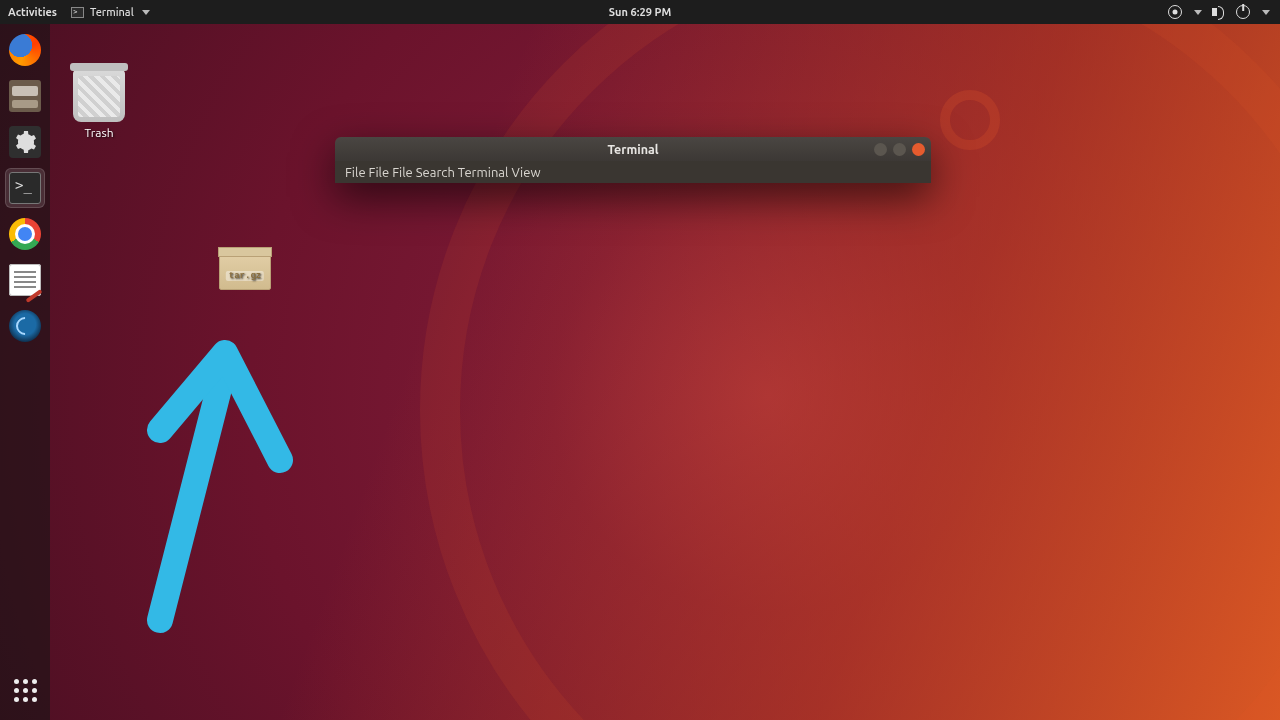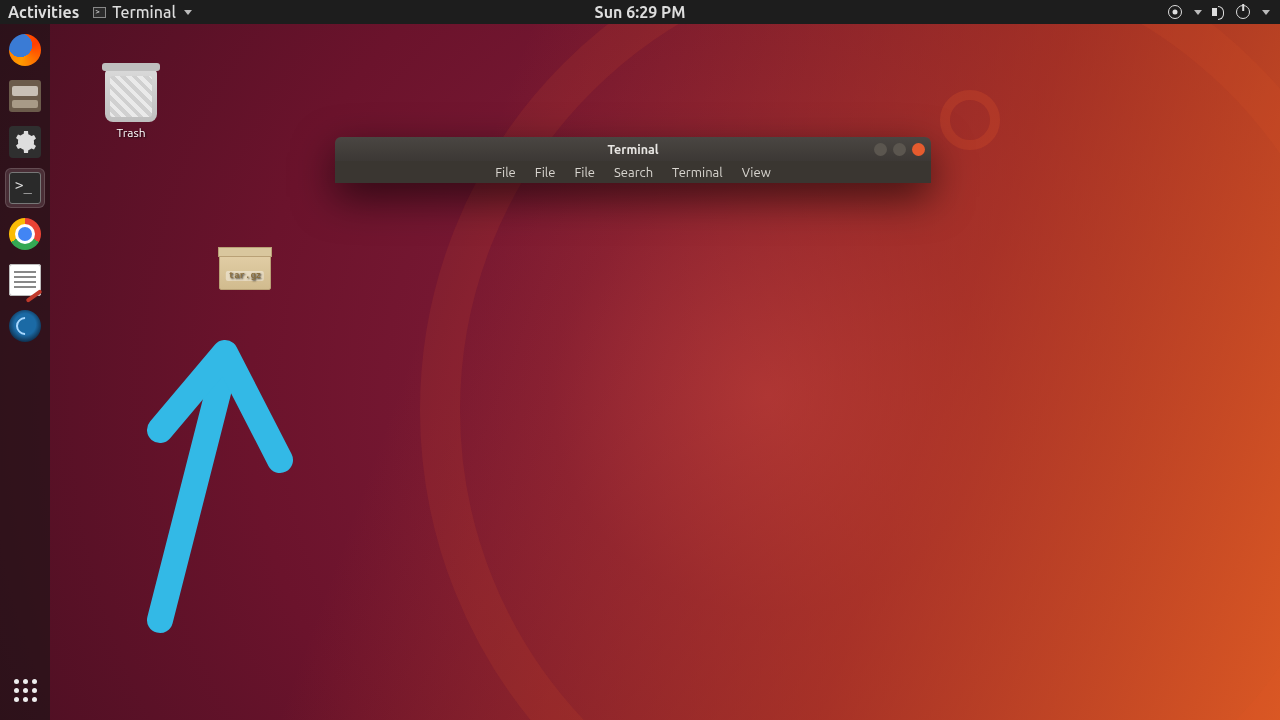--- a/index.html
+++ b/index.html
@@ -25,21 +25,21 @@
   
   .bg-tint {
     position: absolute; inset: 0; pointer-events: none;
     background: linear-gradient(110deg, rgba(85,15,35,0.0) 35%, rgba(205,70,30,0.55) 70%, rgba(230,95,35,0.9) 100%);
   }
 
   
   .topbar {
     position: absolute; top: 0; left: 0; right: 0; height: 24px;
     background: #1d1d1d; display: flex; align-items: center;
-    font-size: 16px; font-weight: 600; color: #ddd; z-index: 50;
+    font-size: 11px; font-weight: 600; color: #ddd; z-index: 50;
   }
   .topbar .left { display: flex; align-items: center; gap: 14px; padding-left: 8px; }
   .topbar .center { position: absolute; left: 50%; transform: translateX(-50%); text-align: right; }
   .topbar .right { margin-left: auto; display: flex; align-items: center; gap: 10px; padding-right: 10px; }
   .appind { display: flex; align-items: center; gap: 6px; font-weight: 500; }
   .appind .termico {
     width: 13px; height: 11px; background: #2b2b2b; border: 1px solid #888; position: relative;
   }
   .appind .termico::after { content: ">"; position: absolute; font-size: 8px; left: 1px; top: -1px; color: #ccc; }
   .caret { width: 0; height: 0; border-left: 4px solid transparent; border-right: 4px solid transparent; border-top: 5px solid #bbb; display:inline-block; margin-left: 2px; }
@@ -96,21 +96,21 @@
   
   .win {
     position:absolute; z-index: 30; border-radius: 6px 6px 0 0; overflow:hidden;
     box-shadow: 0 14px 40px rgba(0,0,0,0.6);
   }
   .win-titlebar { height: 24px; background: linear-gradient(#4a4642,#3c3835); display:flex; align-items:center; position:relative; }
   .win-title { position:absolute; left:50%; transform:translateX(-50%); font-size:12.5px; font-weight:600; color:#e8e6e3; }
   .win-btns { position:absolute; right:6px; display:flex; gap:6px; }
   .win-btn { width:13px; height:13px; border-radius:50%; background:#5b564f; position:relative; }
   .win-btn.close { background:#e55b2e; }
-  .win-menubar { height: 22px; background:#3a3631; display:flex; align-items:center; gap:19px; padding: 0 10px; font-size:13px; color:#d9d6d0;justify-content:center; }
+  .win-menubar { height: 22px; background:#3a3631; display:flex; align-items:center; gap:3px; padding: 0 10px; font-size:13px; color:#d9d6d0; }
   .win-body {
     background:#2c001e; color:#eee; font-family: "Ubuntu Mono","DejaVu Sans Mono",monospace;
     font-size:14px; padding: 4px 6px; line-height: 17px; position:relative;
   }
   .win-body .scrolltrack { position:absolute; right:0; top:50%; width:6px; height:60%; background:#e95420; opacity:.6; transform: translateY(-30%); }
   .prompt-user { color:#8ae234; }
   .prompt-host { color:#8ae234; }
   .prompt-path { color:#729fcf; }
   .cursor { display:inline-block; width:8px; height:14px; border:1px solid #ddd; margin-left:3px; vertical-align:-2px; }
 
@@ -174,21 +174,21 @@
         <span></span>
         <span></span>
         <span></span>
         <span></span>
         <span></span>
         <span></span>
       </div>
   </div>
 </div>
 
-<div class="desktop-icon" style="left:76px; top:70px;">
+<div class="desktop-icon" style="left:44px; top:70px;">
   <div class="ic trash-ic"></div>
   <div>Trash</div>
 </div>
 
 <div class="desktop-icon" style="left:190px; top:238px;">
   <div class="ic archive-ic">
     <div class="box"></div>
     <div class="lbl">tar.gz</div>
   </div>
 </div>

